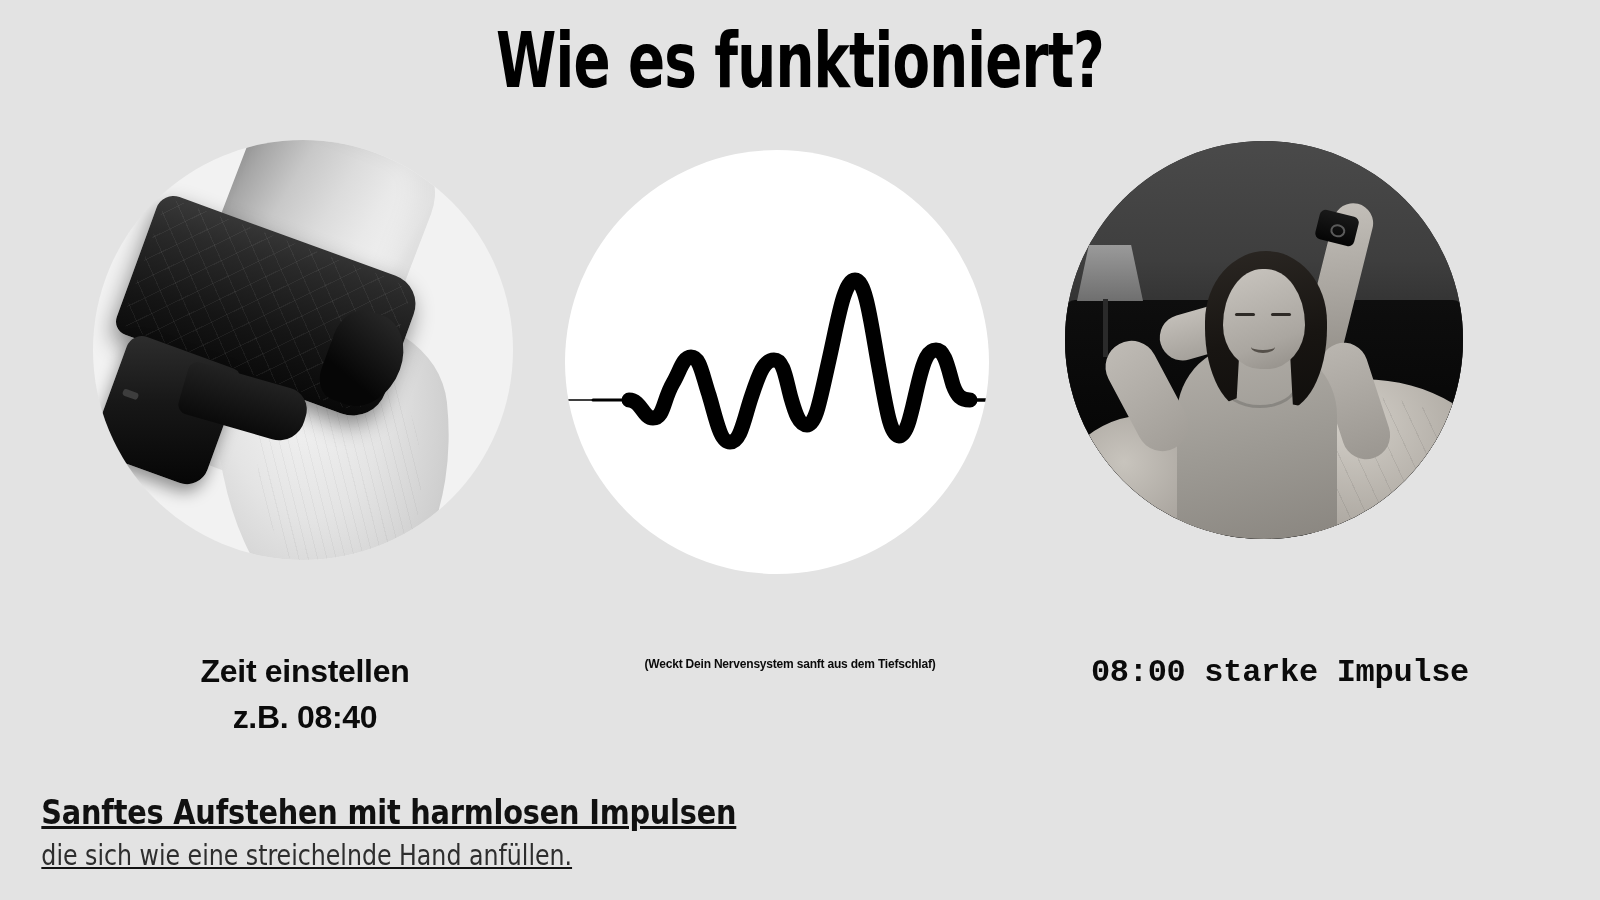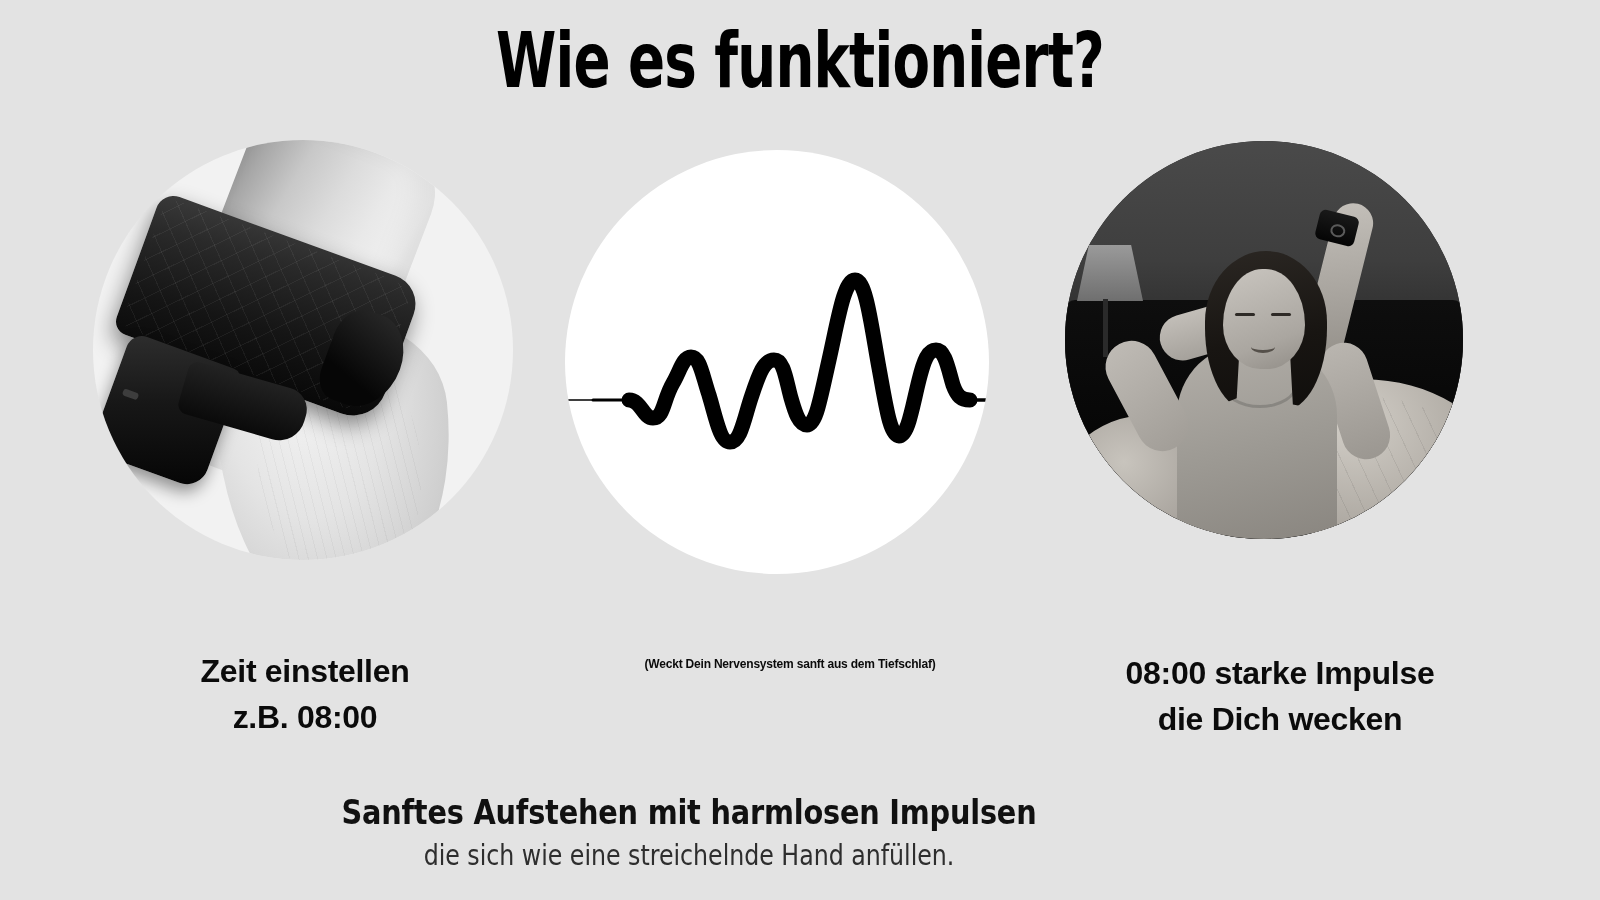--- a/index.html
+++ b/index.html
@@ -368,30 +368,32 @@
     display: block;
     font-size: 12px;
     line-height: 28px;
     letter-spacing: -0.2px;
   }
   .caption-3 {
     top: 650px;
     font-size: 32px;
     line-height: 46px;
     letter-spacing: -0.3px;
+    font-family: Liberation Mono, monospace;
   }
   .caption .line { display: block; }
 
   
   .footer {
     position: absolute;
     left: 0;
     top: 790px;
     width: 1378px;
-    text-align: center;
+    text-align: left;
+    text-decoration: underline;
   }
   .footer-main {
     font-family: "DejaVu Sans Condensed", "Liberation Sans Narrow", "Liberation Sans", sans-serif;
     font-weight: 700;
     font-size: 34px;
     line-height: 44px;
     color: #111;
     letter-spacing: -0.2px;
     transform: scaleX(0.94);
   }
@@ -420,21 +422,21 @@
         <div class="forearm"></div>
         <div class="hand"></div>
         <div class="band"></div>
         <div class="band-module"></div>
         <div class="band-tail"></div>
       </div>
     </div>
 
     <div class="caption caption-1">
       <span class="line">Zeit einstellen</span>
-      <span class="line">z.B. 08:00</span>
+      <span class="line">z.B. 08:40</span>
     </div>
   </div>
 
   <div class="step step-2">
 
     <div class="media media-2">
       <svg class="pulse-svg" viewBox="0 0 500 240" preserveAspectRatio="none">
 
         <path d="M 6 160 L 96 160" fill="none" stroke="#000" stroke-width="1.6" stroke-linecap="round"></path>
         <path d="M 60 160 L 100 160" fill="none" stroke="#000" stroke-width="3" stroke-linecap="round"></path>
@@ -486,21 +488,20 @@
         <div class="hair"></div>
         <div class="head"></div>
         <div class="eye-l"></div>
         <div class="eye-r"></div>
         <div class="mouth"></div>
       </div>
     </div>
 
     <div class="caption caption-3">
       <span class="line">08:00 starke Impulse</span>
-      <span class="line">die Dich wecken</span>
     </div>
   </div>
 </div>
 
 <div class="footer">
   <div class="footer-main">Sanftes Aufstehen mit harmlosen Impulsen</div>
   <div class="footer-sub">die sich wie eine streichelnde Hand anfüllen.</div>
 </div>
 
 </body></html>

